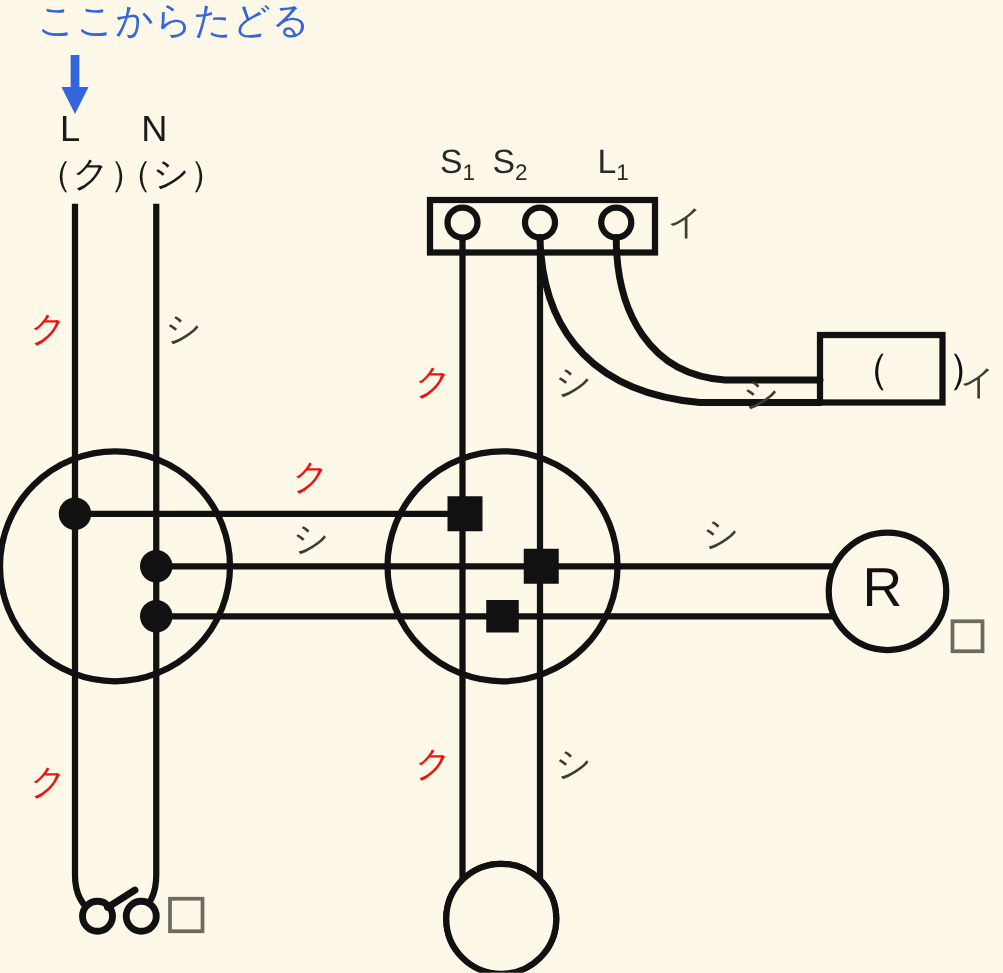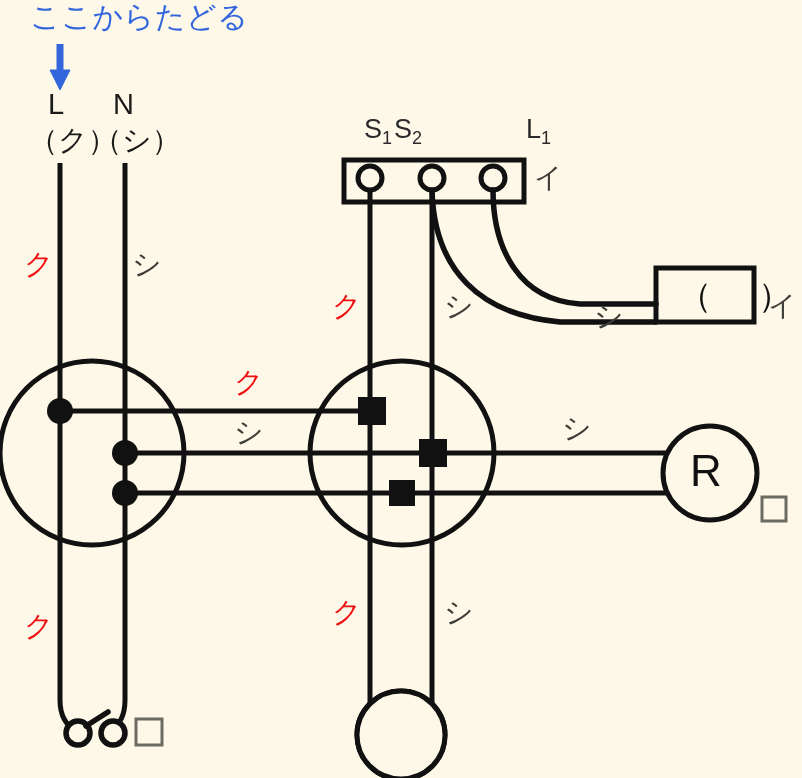--- a/index.html
+++ b/index.html
@@ -237,27 +237,27 @@
 
   </svg>
 
   <div class="lbl lbl-note" style="left:30px; top:2px;">ここからたどる</div>
 
   <div class="lbl lbl-ln" style="left:48px; top:90px;">L</div>
   <div class="lbl lbl-ln" style="left:113px; top:90px;">N</div>
   <div class="lbl lbl-paren" style="left:29px; top:126px;">（ク）</div>
   <div class="lbl lbl-paren" style="left:93px; top:126px;">（シ）</div>
 
-  <div class="lbl lbl-term" style="left:352px; top:116px;margin-left:12px;">
+  <div class="lbl lbl-term" style="left:352px; top:116px;">
     <span>S</span><sub>1</sub>
   </div>
   <div class="lbl lbl-term" style="left:394px; top:116px;">
     <span>S</span><sub>2</sub>
   </div>
-  <div class="lbl lbl-term" style="left:478px; top:116px;margin-left:48px;">
+  <div class="lbl lbl-term" style="left:478px; top:116px;">
     <span>L</span><sub>1</sub>
   </div>
 
   <div class="lbl lbl-i" style="left:534px; top:164px;">イ</div>
 
   <div class="lbl lbl-devparen" style="left:678px; top:278px;">（　）</div>
   <div class="lbl lbl-i" style="left:768px; top:292px;">イ</div>
 
   <div class="lbl lbl-R" style="left:690px; top:449px;">R</div>
 

